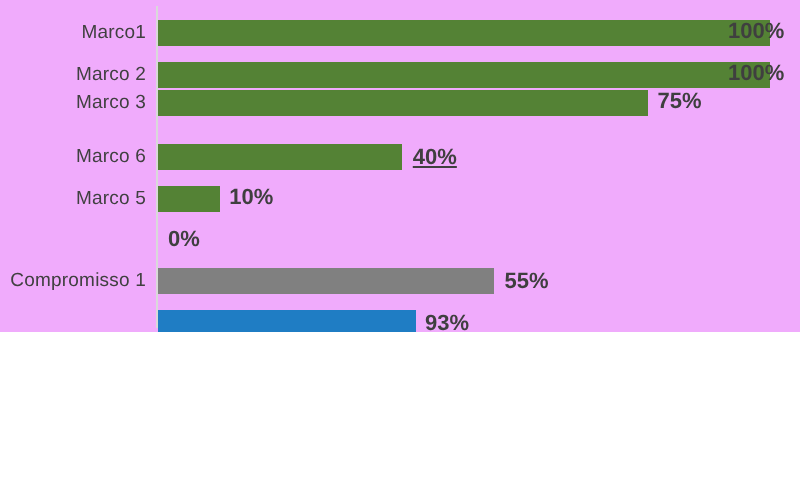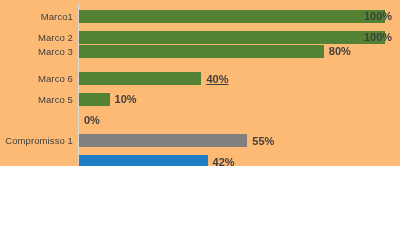--- a/index.html
+++ b/index.html
@@ -7,21 +7,21 @@
     padding: 0;
     background: #ffffff;
   }
   body {
     font-family: "Liberation Sans", sans-serif;
   }
   #chart {
     position: relative;
     width: 400px;
     height: 166px;
-    background: #fdba74;
+    background: #f0abfc;
     overflow: hidden;
   }
   
   .axis-line {
     position: absolute;
     left: 78px;
     top: 3px;
     width: 1px;
     height: 161px;
     background: #d9d9d9;
@@ -88,21 +88,21 @@
         <div class="bar-wrap">
           <div class="bar" style="width: 306px; background: rgb(84, 130, 53);"></div>
         </div>
         <div class="val-label" style="left: 364px;">100%</div>
       </div>
       <div class="row" style="top: 41px;">
         <div class="cat-label">Marco 3</div>
         <div class="bar-wrap">
           <div class="bar" style="width: 244.8px; background: rgb(84, 130, 53);"></div>
         </div>
-        <div class="val-label" style="left: 328.8px;">80%</div>
+        <div class="val-label" style="left: 328.8px;">75%</div>
       </div>
       <div class="row" style="top: 68.25px;">
         <div class="cat-label">Marco 6</div>
         <div class="bar-wrap">
           <div class="bar" style="width: 122.4px; background: rgb(84, 130, 53);"></div>
         </div>
         <div class="val-label" style="left: 206.4px; text-decoration: underline;">40%</div>
       </div>
       <div class="row" style="top: 89px;">
         <div class="cat-label">Marco 5</div>
@@ -118,16 +118,16 @@
         <div class="cat-label">Compromisso 1</div>
         <div class="bar-wrap">
           <div class="bar" style="width: 168.3px; background: rgb(128, 128, 128);"></div>
         </div>
         <div class="val-label" style="left: 252.3px;">55%</div>
       </div>
       <div class="row" style="top: 151.25px;">
         <div class="bar-wrap">
           <div class="bar" style="width: 128.52px; background: rgb(31, 125, 196);"></div>
         </div>
-        <div class="val-label" style="left: 212.52px;">42%</div>
+        <div class="val-label" style="left: 212.52px;">93%</div>
       </div>
     </div>
 </div>
 
 </body></html>

